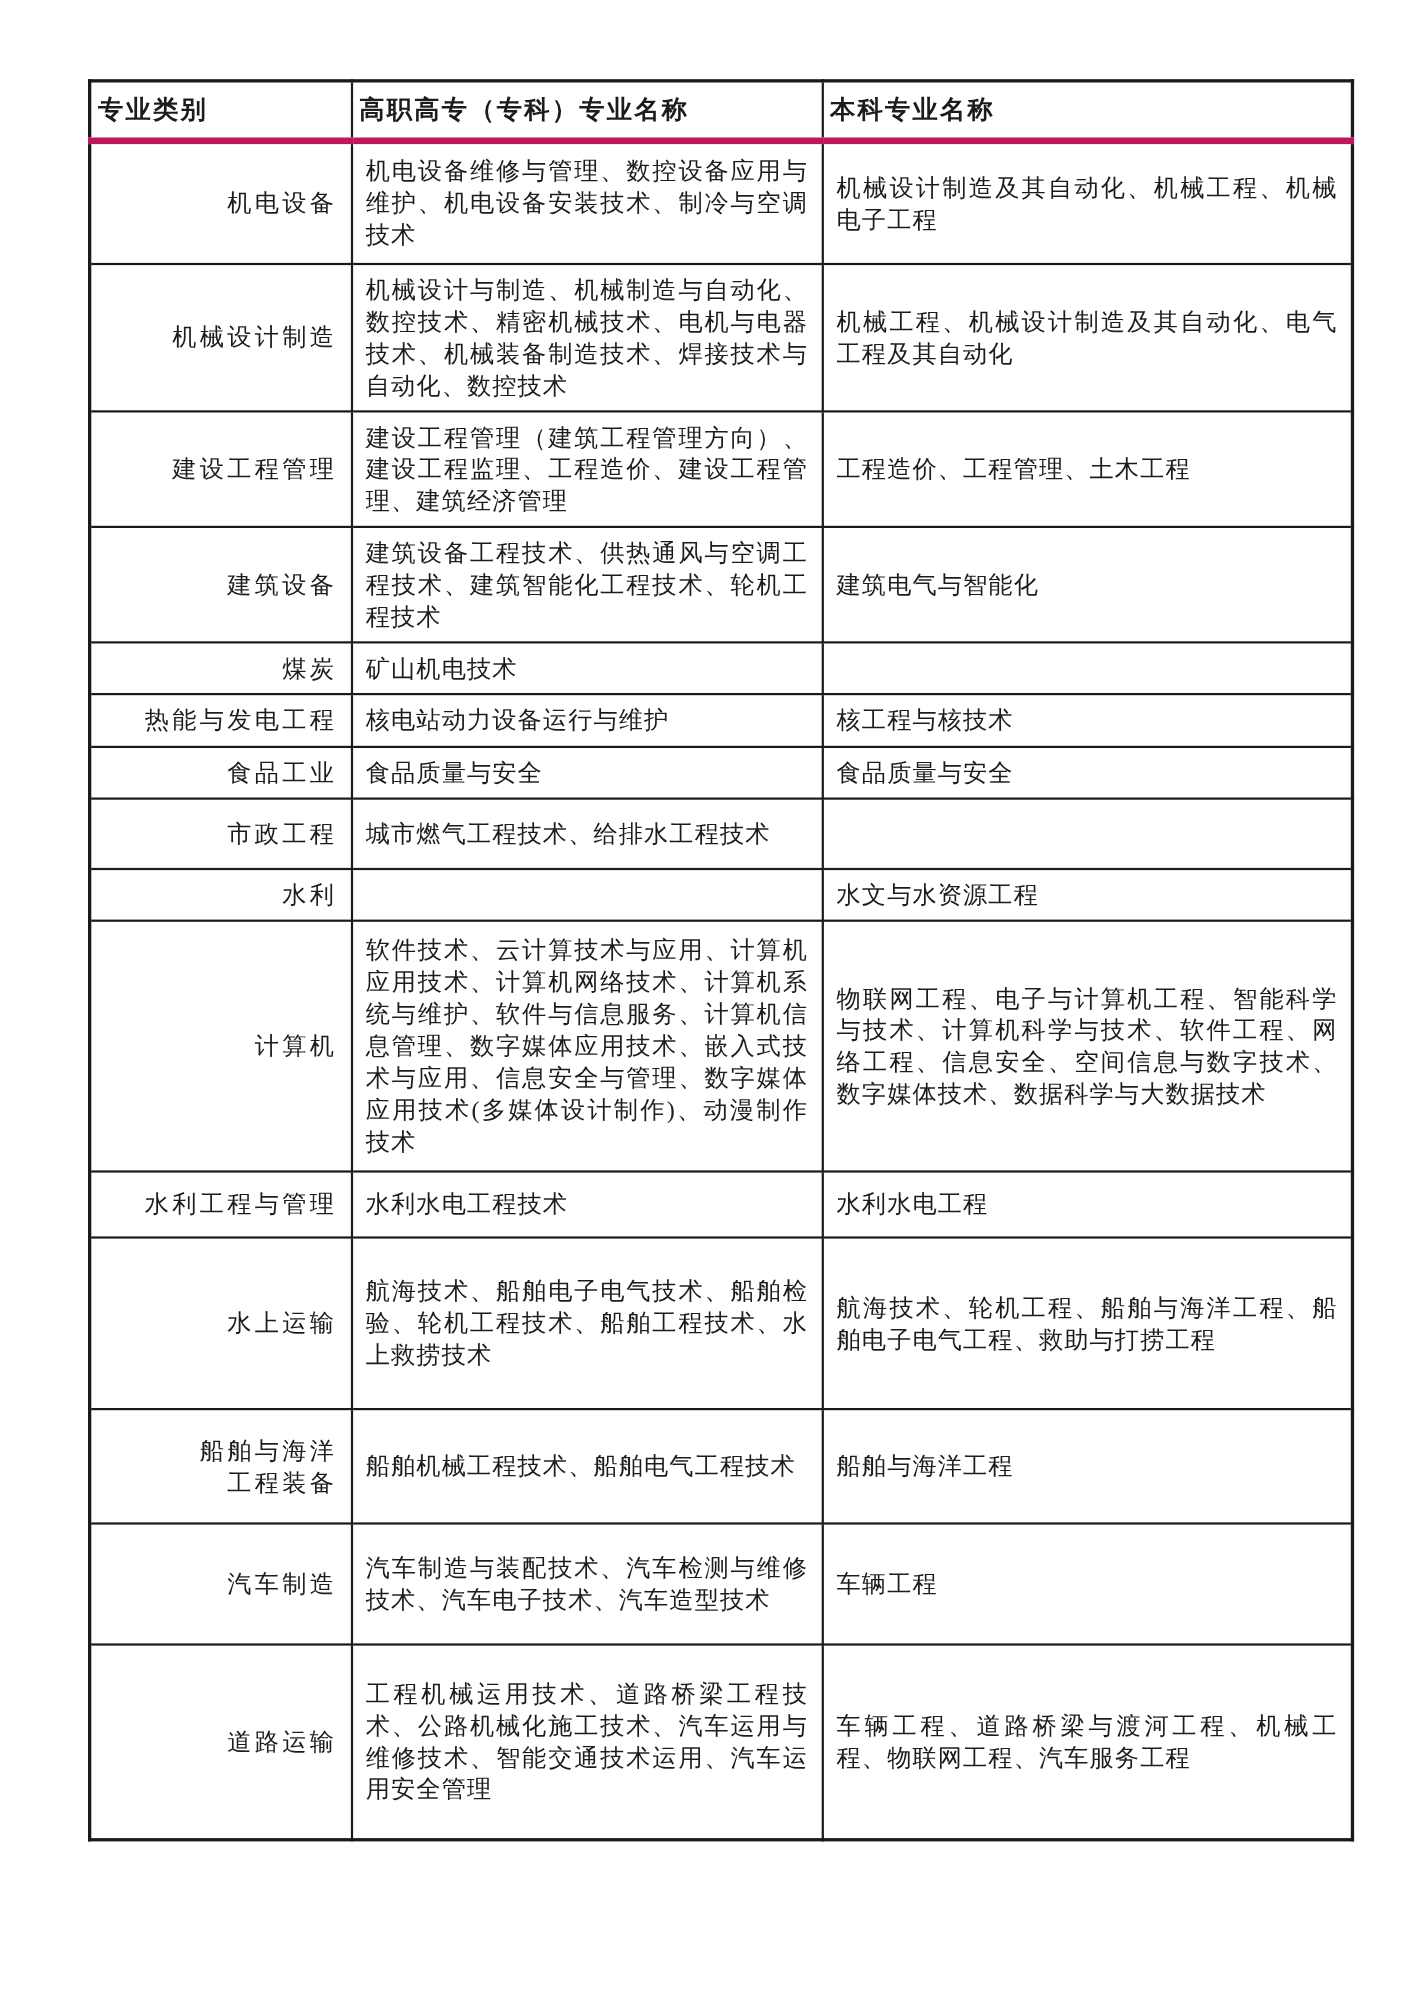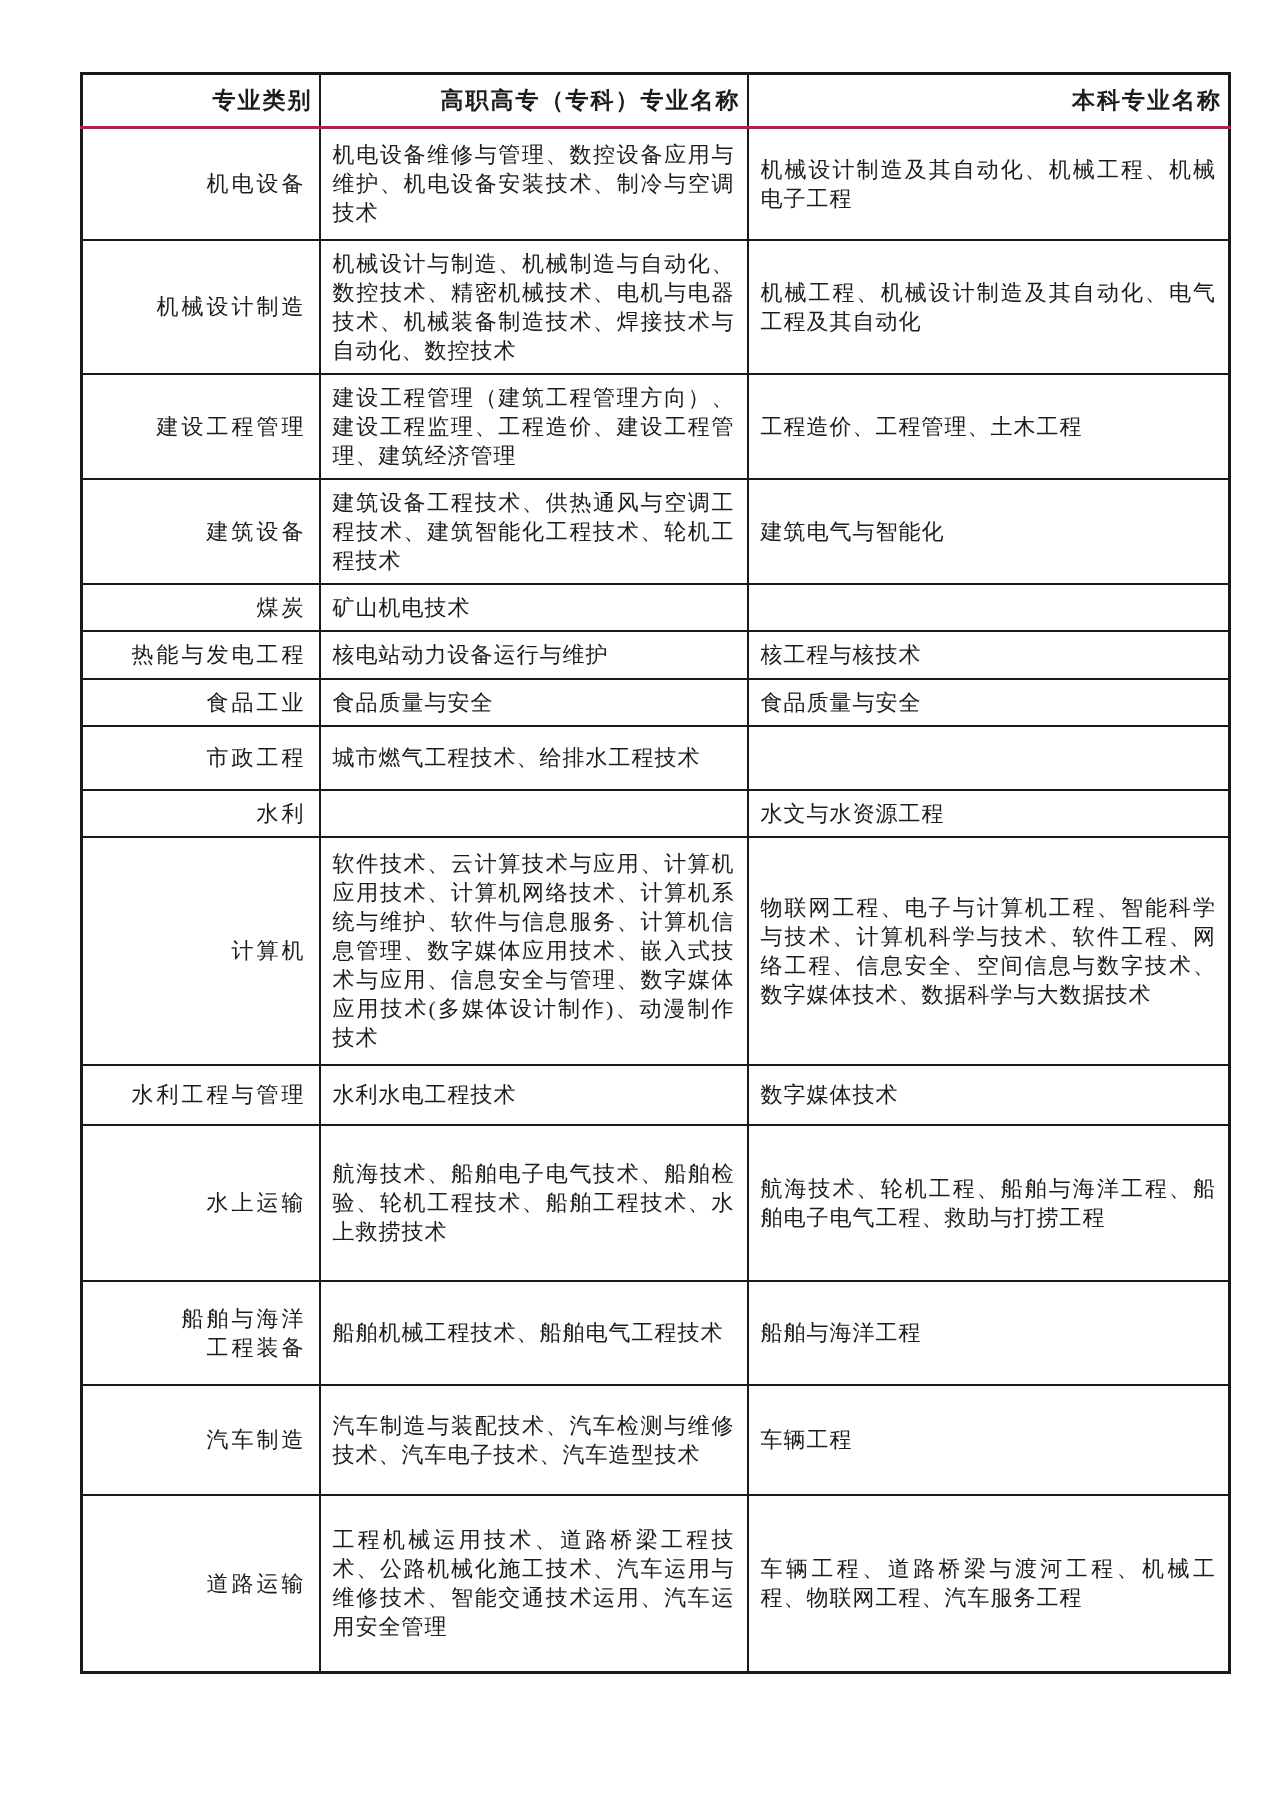--- a/index.html
+++ b/index.html
@@ -33,23 +33,23 @@
     border: 2px solid #1a1a1a;
     vertical-align: middle;
     font-size: 22px;
     line-height: 29px;
     padding: 8px 12px;
     overflow: hidden;
   }
   thead th {
     font-weight: bold;
     font-size: 23px;
-    text-align: right;
+    text-align: left;
     letter-spacing: 2px;
-    border-bottom: 3px solid #be185d;
+    border-bottom: 6px solid #be185d;
     padding: 10px 6px;
   }
   td.cat {
     text-align: right;
     letter-spacing: 3px;
     white-space: pre-line;
   }
   td.majors {
     text-align: justify;
     text-align-last: left;
@@ -120,21 +120,21 @@
         <td class="majors">水文与水资源工程</td>
       </tr>
       <tr style="height:228px;">
         <td class="cat">计算机</td>
         <td class="majors">软件技术、云计算技术与应用、计算机应用技术、计算机网络技术、计算机系统与维护、软件与信息服务、计算机信息管理、数字媒体应用技术、嵌入式技术与应用、信息安全与管理、数字媒体应用技术(多媒体设计制作)、动漫制作技术</td>
         <td class="majors">物联网工程、电子与计算机工程、智能科学与技术、计算机科学与技术、软件工程、网络工程、信息安全、空间信息与数字技术、数字媒体技术、数据科学与大数据技术</td>
       </tr>
       <tr style="height:60px;">
         <td class="cat">水利工程与管理</td>
         <td class="majors">水利水电工程技术</td>
-        <td class="majors">数字媒体技术</td>
+        <td class="majors">水利水电工程</td>
       </tr>
       <tr style="height:156px;">
         <td class="cat">水上运输</td>
         <td class="majors">航海技术、船舶电子电气技术、船舶检验、轮机工程技术、船舶工程技术、水上救捞技术</td>
         <td class="majors">航海技术、轮机工程、船舶与海洋工程、船舶电子电气工程、救助与打捞工程</td>
       </tr>
       <tr style="height:104px;">
         <td class="cat">船舶与海洋
 工程装备</td>
         <td class="majors">船舶机械工程技术、船舶电气工程技术</td>

